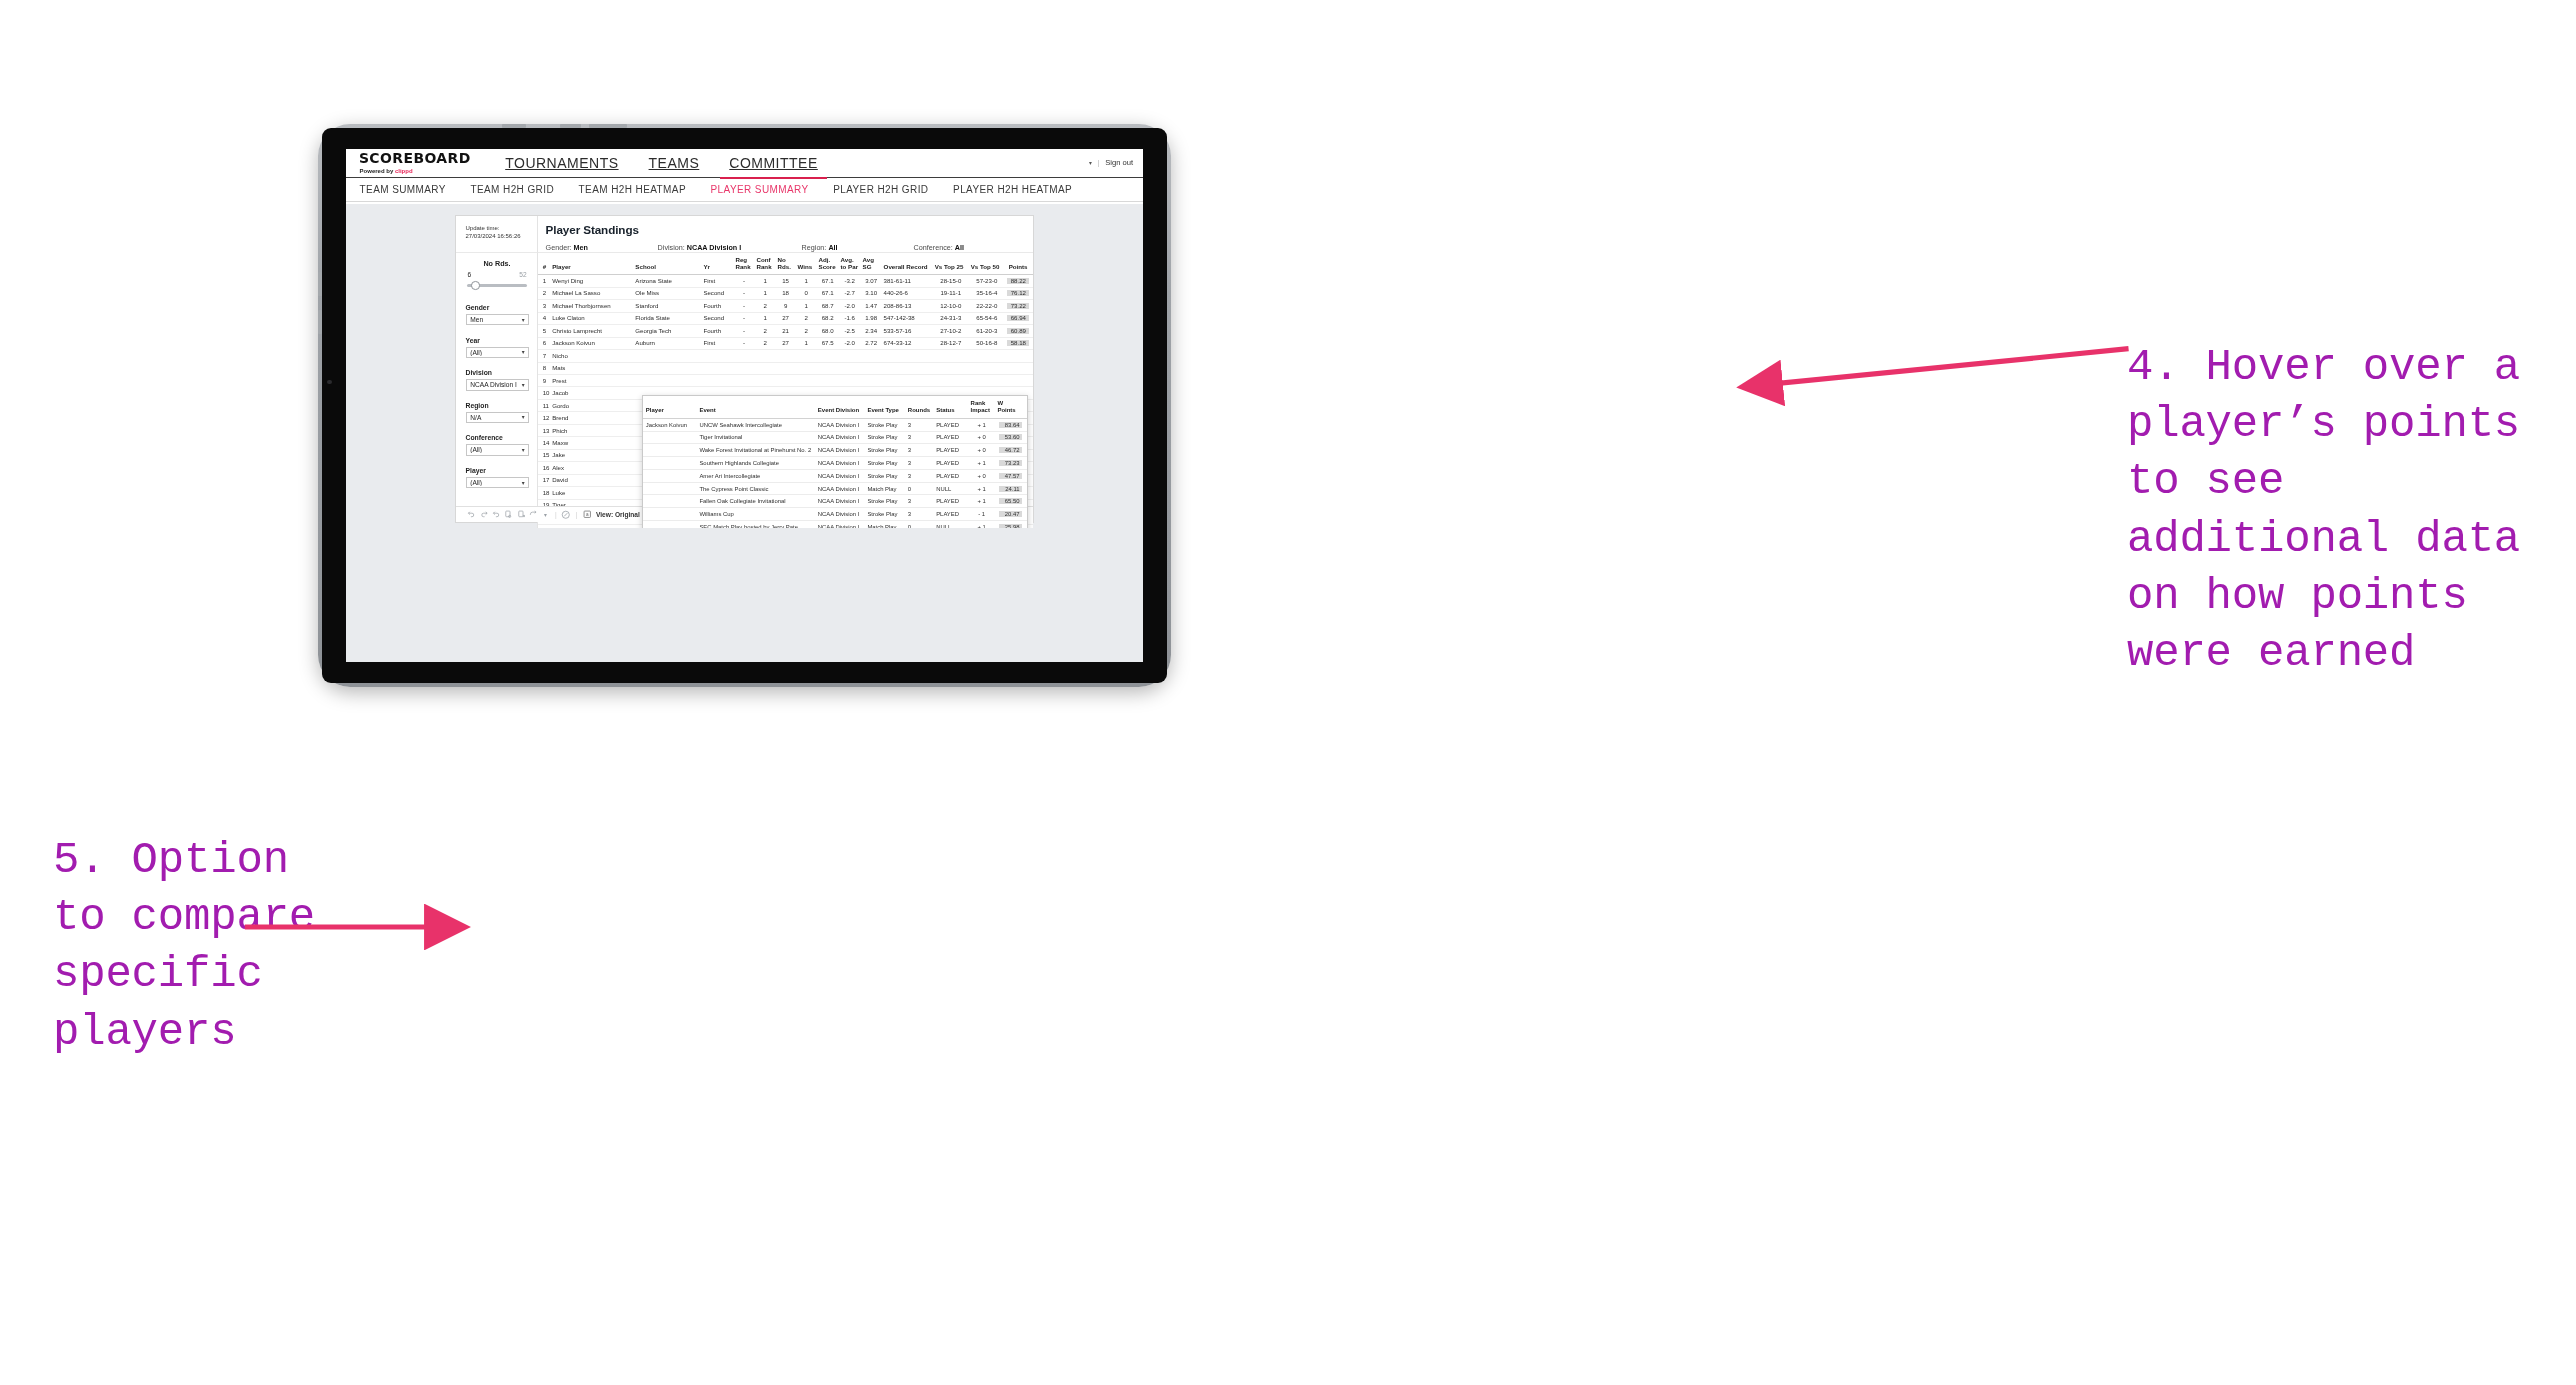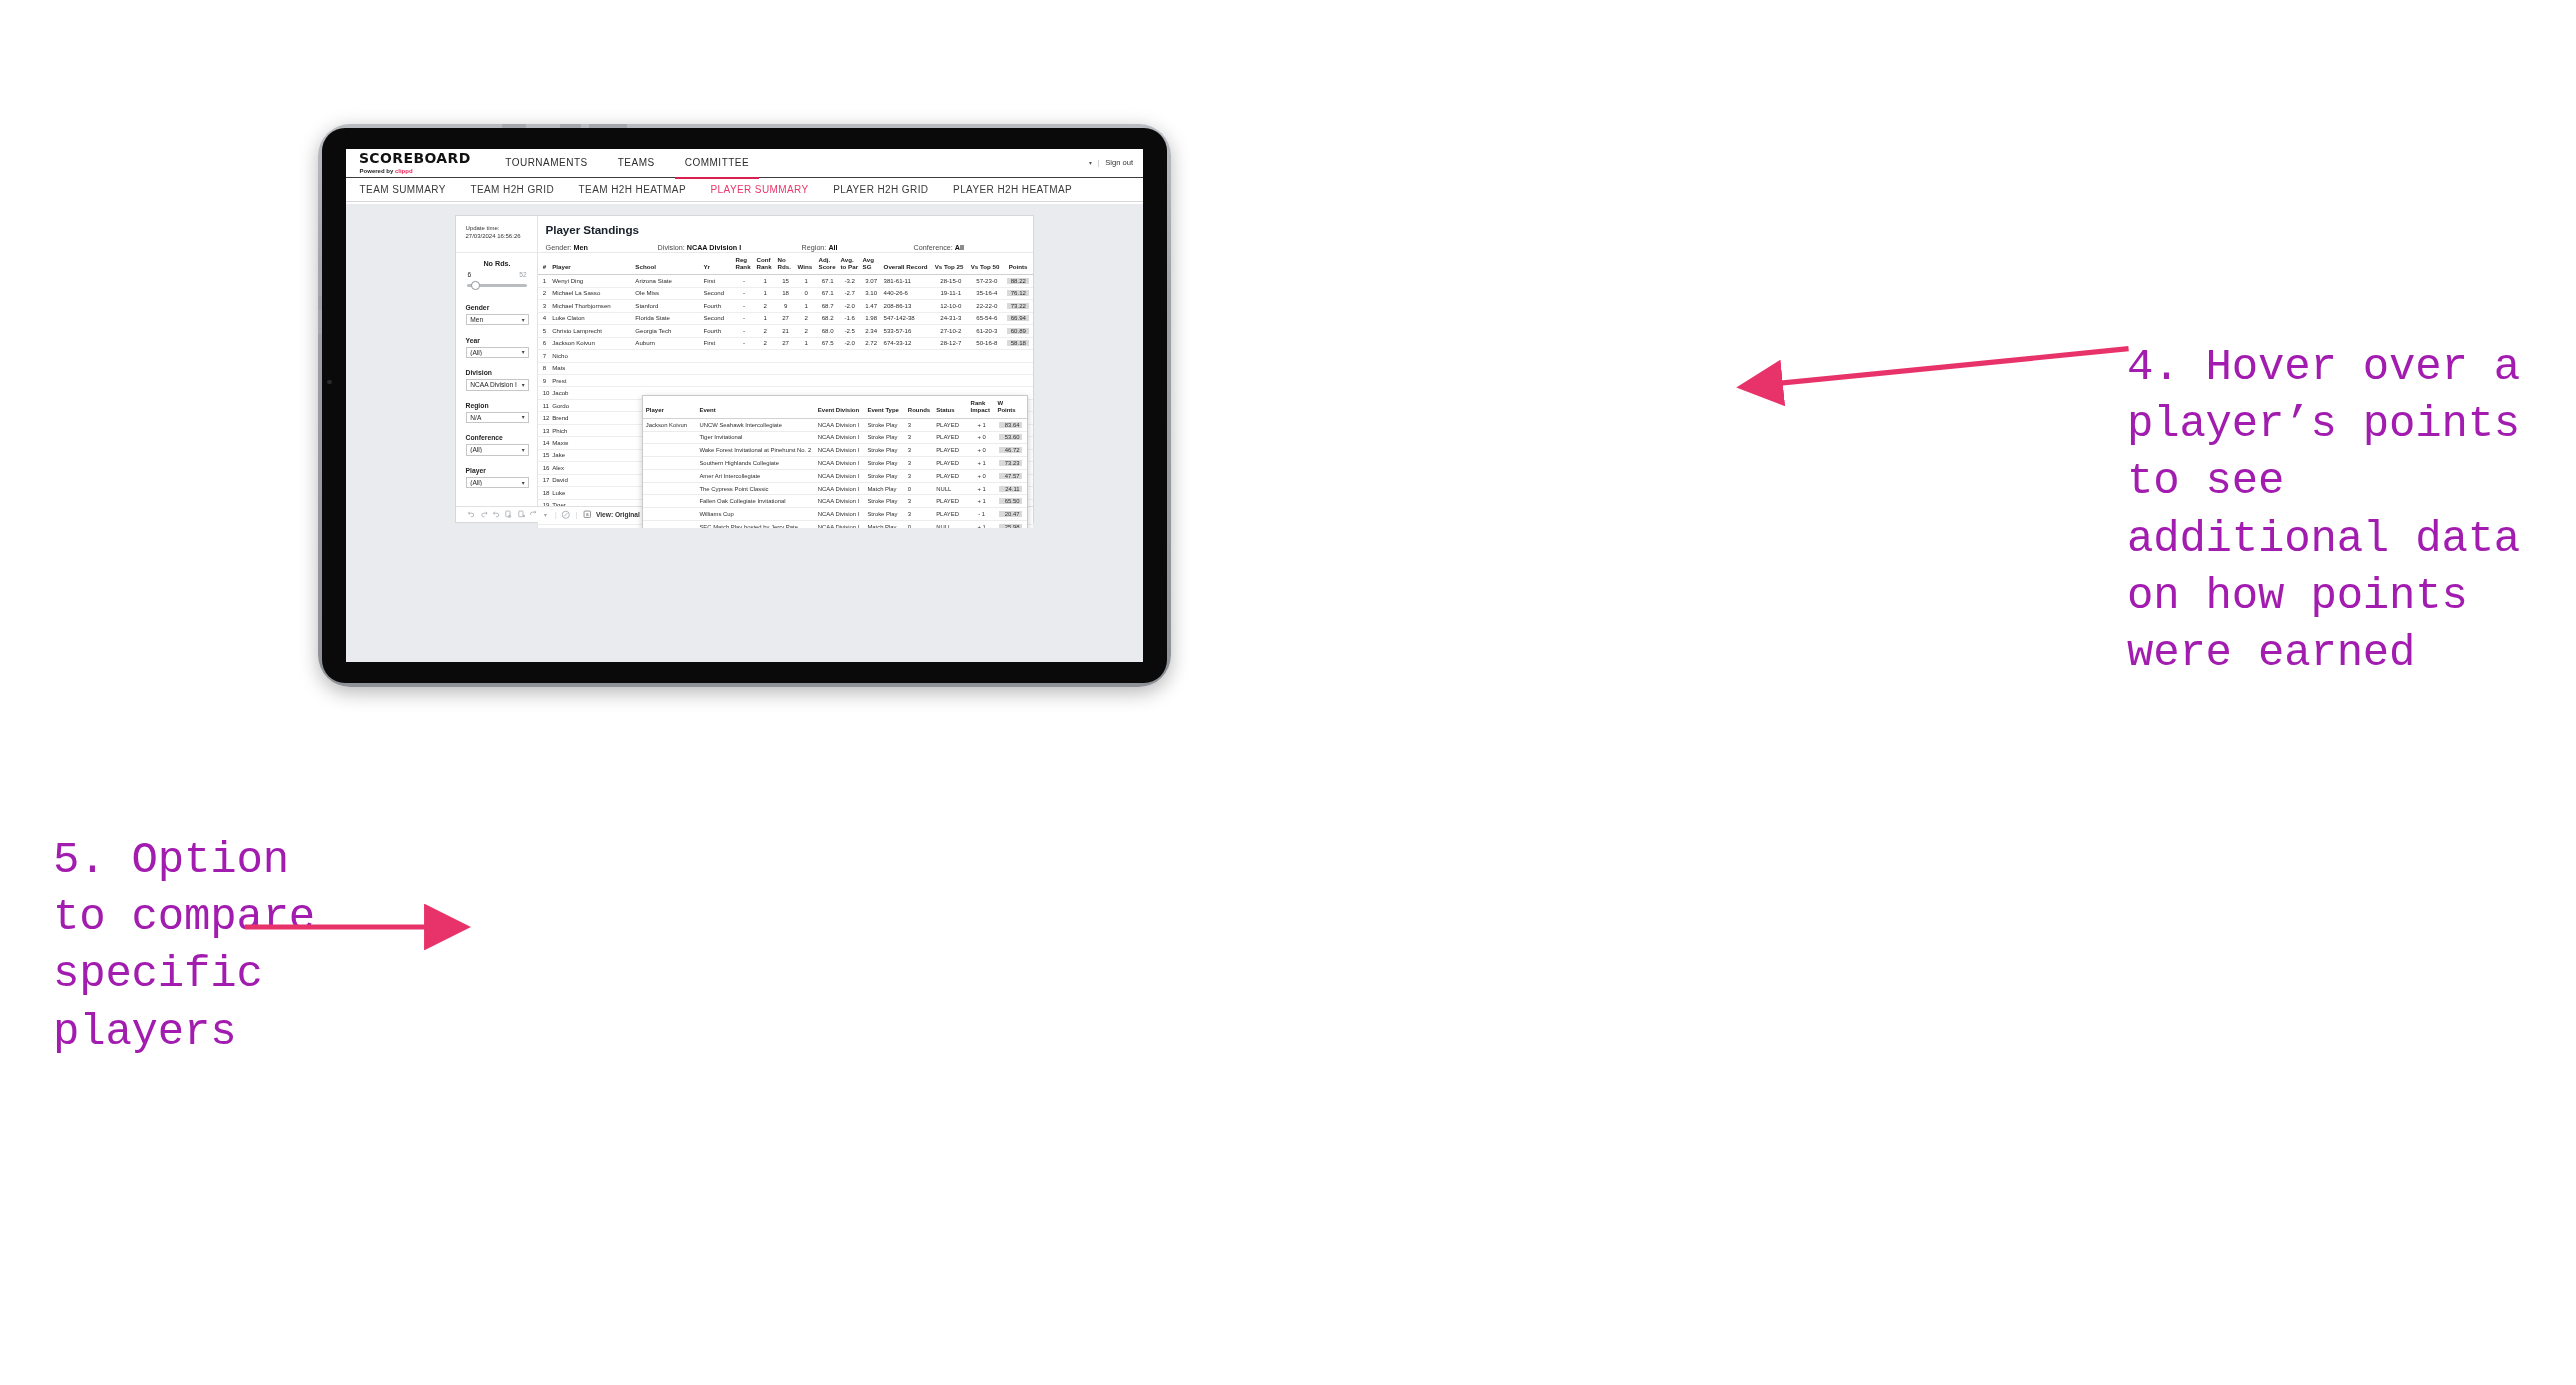--- a/index.html
+++ b/index.html
@@ -30,21 +30,21 @@
     position: absolute;
     left: 318px; top: 124px;
     width: 853px; height: 563px;
     border-radius: 32px;
     background: linear-gradient(180deg,#b9bcc0 0%, #9fa3a8 30%, #8e9297 100%);
     padding: 3.8px;
     box-shadow: 0 5.7px 19px rgba(0,0,0,.28);
   }
   #tablet-inner {
     width: 100%; height: 100%;
-    border-radius: 23px;
+    border-radius: 9px;
     background: #0a0a0a;
     padding: 21px 24.6px;
     position: relative;
   }
   .tbl-btn {
     position: absolute; background: #a4a8ac; border-radius: 0.9px;
   }
   #btn-a { left: 180px; top: -3.8px; width: 24.6px; height: 3.8px; }
   #btn-b { left: 238px; top: -3.8px; width: 21px; height: 3.8px; }
   #btn-c { left: 267px; top: -3.8px; width: 38px; height: 3.8px; }
@@ -77,22 +77,22 @@
   }
   #logo-sub { font-size: 6px; color: #222; margin-top: 1.9px; font-weight: 600; }
   #logo-sub .brand { color: #e8295b; font-weight: 700; }
 
   .topnav {
     display: flex; align-items: stretch; height: 100%;
   }
   .topnav-item {
     display: flex; align-items: center;
     padding: 0 15px;
-    font-size: 10px; letter-spacing: 0.5px; color: #2c2c2c;
-    position: relative; cursor: pointer;
+    font-size: 14px; letter-spacing: 0.5px; color: #2c2c2c;
+    position: relative; cursor: pointer; text-decoration: underline;
   }
   .topnav-item.active::after {
     content: ""; position: absolute; left: 5.7px; right: 5.7px; bottom: -1.9px;
     height: 1.9px; background: #d9204e;
   }
   #header-right {
     margin-left: auto; display: flex; align-items: center; gap: 5.7px;
     font-size: 7.6px; color: #333;
   }
   #header-right .sep { color: #bbb; }

